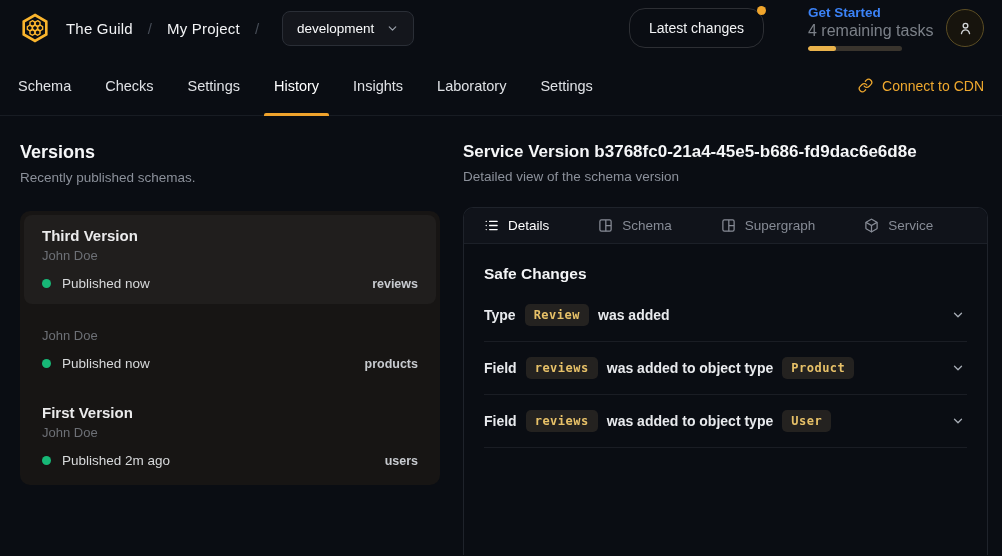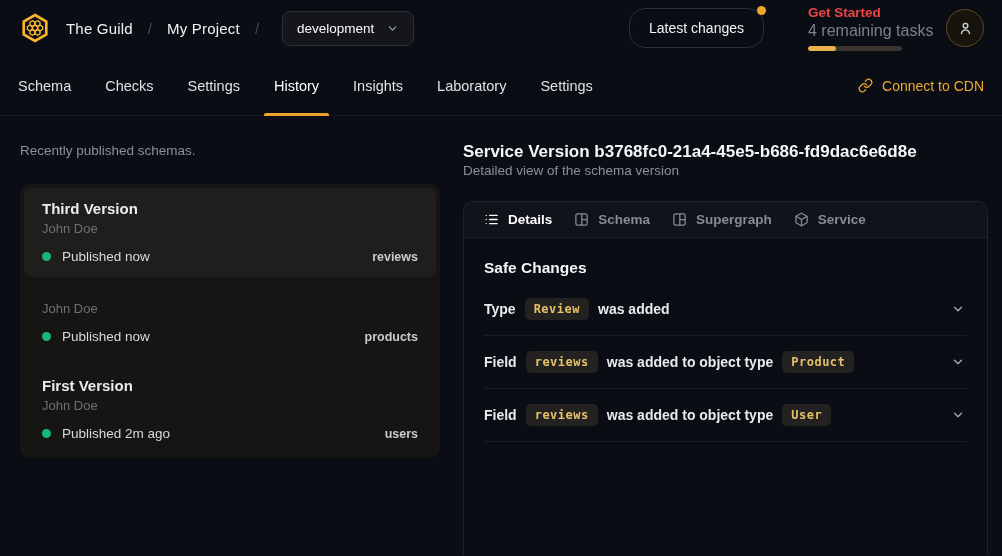--- a/index.html
+++ b/index.html
@@ -22,21 +22,21 @@
   }
   .target-select .chev { color: #9aa0aa; display: flex; }
   .header-right { margin-left: auto; display: flex; align-items: center; gap: 44px; }
   .latest-btn {
     position: relative; background: transparent; border: 1px solid #2d2f34;
     border-radius: 16px; padding: 11px 19px; color: #f2f3f5; font-size: 14px;
     font-family: inherit; cursor: pointer;
   }
   .latest-dot { position: absolute; top: -3px; right: -3px; width: 9px; height: 9px; border-radius: 50%; background: #f0a52c; }
   .get-started { width: 94px; }
-  .gs-title { font-size: 13.5px; font-weight: 700; color: #ef4444; }
+  .gs-title { font-size: 13.5px; font-weight: 700; color: #3b82f6; }
   .gs-sub { font-size: 16px; color: #7b8088; margin-top: 2px; white-space: nowrap; }
   .gs-bar { margin-top: 6px; height: 5px; border-radius: 3px; background: #39342d; overflow: hidden; }
   .gs-fill { height: 100%; background: #e9b24b; border-radius: 3px; }
   .avatar {
     width: 38px; height: 38px; border-radius: 50%; background: #17140d;
     border: 1.5px solid #5b4d24; display: flex; align-items: center; justify-content: center;
     color: #d3d6da; cursor: pointer; flex-shrink: 0;
   }
   
   .nav { height: 60px; display: flex; align-items: center; padding: 0 18px; border-bottom: 1px solid #181c23; }
@@ -47,34 +47,34 @@
     content: ""; position: absolute; bottom: -1px; left: -10px; right: -10px;
     height: 3px; background: #f0a32c; border-radius: 2px 2px 0 0;
   }
   .cdn-link { margin-left: auto; display: flex; align-items: center; gap: 9px; color: #f0a92e; font-size: 14px; cursor: pointer; }
   
   .main { display: flex; gap: 23px; padding: 26px 14px 0 20px; height: 439px; }
   .left-col { width: 420px; flex-shrink: 0; }
   .right-col { flex: 1; display: flex; flex-direction: column; min-width: 0; }
   .panel-title { font-size: 18px; font-weight: 700; color: #f5f6f8; }
   .panel-title.sm { font-size: 17px; }
-  .panel-sub { font-size: 13.5px; color: #8b909a; margin-top: 1px; }
+  .panel-sub { font-size: 13.5px; color: #8b909a; margin-top: 7px; }
   
   .versions-card { margin-top: 26px; background: #171514; border-radius: 10px; padding: 4px; display: flex; flex-direction: column; gap: 8px; }
   .version-item { border-radius: 8px; padding: 12px 18px 13px; cursor: pointer; }
   .version-item.selected { background: #201e1d; }
   .v-name { font-size: 15px; font-weight: 600; color: #ebebec; }
   .v-author { font-size: 13px; color: #6d7076; margin-top: 4px; }
   .v-meta { margin-top: 13px; display: flex; align-items: center; font-size: 13.5px; color: #d7d9db; }
   .v-dot { width: 9px; height: 9px; border-radius: 50%; background: #17b877; margin-right: 11px; flex-shrink: 0; }
   .v-service { margin-left: auto; font-size: 12.5px; font-weight: 700; color: #c7cacf; }
   
   .detail-head { margin-bottom: 23px; }
   .detail-card { flex: 1; border: 1px solid #1f232b; border-bottom: none; border-radius: 10px 10px 0 0; overflow: hidden; display: flex; flex-direction: column; }
-  .detail-tabs { display: flex; align-items: center; gap: 22px; background: #10131a; border-bottom: 1px solid #1c2028; padding: 10px 20px; font-weight: bold; }
+  .detail-tabs { display: flex; align-items: center; gap: 49px; background: #10131a; border-bottom: 1px solid #1c2028; padding: 10px 20px; }
   .detail-tab { display: flex; align-items: center; gap: 9px; font-size: 13.5px; color: #84899359; color: #868b95; cursor: pointer; }
   .detail-tab.active { color: #ffffff; }
   .detail-tab svg { flex-shrink: 0; }
   .detail-body { padding: 21px 20px 0; }
   .section-title { font-size: 15.5px; font-weight: 700; color: #f3f4f6; }
   .changes-list { margin-top: 6px; }
   .change-row { display: flex; align-items: center; gap: 9px; padding: 15px 2px 15px 0; border-bottom: 1px solid #1a1d24; font-size: 14px; color: #e8eaed; cursor: pointer; font-weight: bold; }
   .code-badge {
     font-family: "DejaVu Sans Mono", monospace; font-size: 12px; letter-spacing: .5px;
     color: #e7c168; background: #242220; border-radius: 5px; padding: 4px 9px; white-space: nowrap;
@@ -145,20 +145,21 @@
       <path d="M10 13a5 5 0 0 0 7.54.54l3-3a5 5 0 0 0-7.07-7.07l-1.72 1.71"></path>
       <path d="M14 11a5 5 0 0 0-7.54-.54l-3 3a5 5 0 0 0 7.07 7.07l1.71-1.71"></path>
     </svg>
     <span>Connect to CDN</span>
   </div>
 </div>
 
 <div class="main">
 
   <div class="left-col">
+    <div class="panel-title">Versions</div>
     <div class="panel-sub">Recently published schemas.</div>
     <div class="versions-card">
         <div class="version-item selected">
           <div class="v-name">Third Version</div>
           <div class="v-author">John Doe</div>
           <div class="v-meta">
             <span class="v-dot" style="background: rgb(23, 184, 119);"></span>
             <span>Published now</span>
             <span class="v-service">reviews</span>
           </div>

